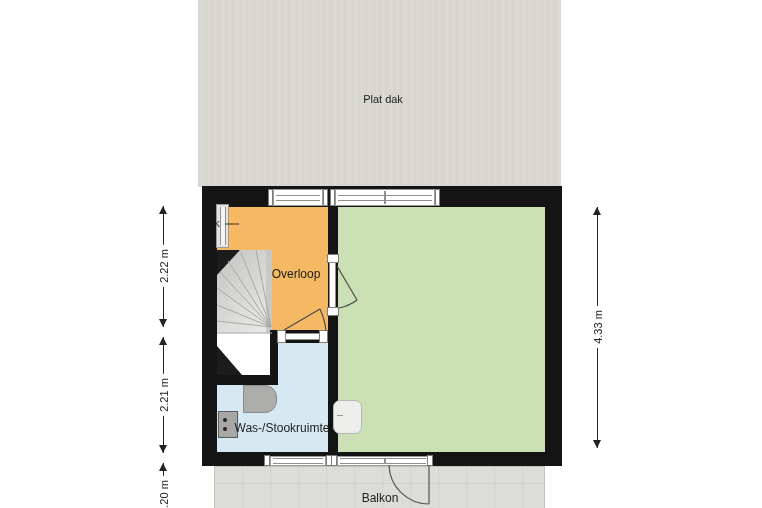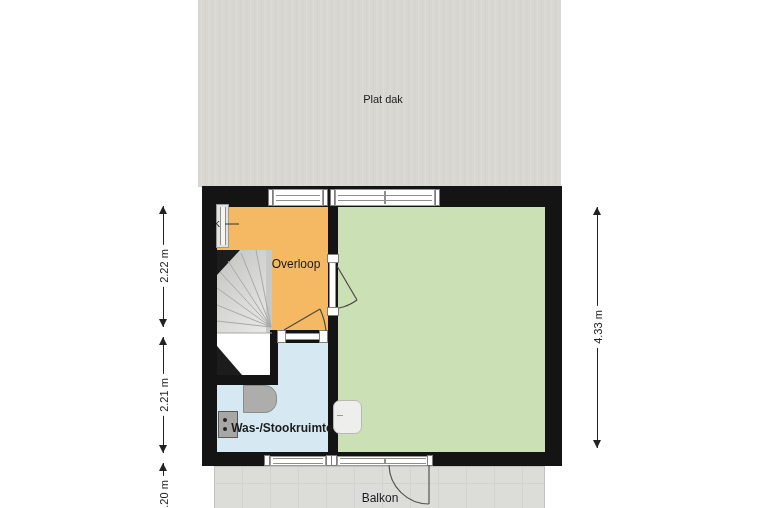--- a/index.html
+++ b/index.html
@@ -154,22 +154,22 @@
       <path d="M284,330 L320,309"></path>
       <path d="M320,309 Q325,320 326,331"></path>
     </g>
 
     <g fill="none" stroke="#55554f" stroke-width="1.2">
       <path d="M429,465 L429,504"></path>
       <path d="M389,465 A40,40 0 0 0 429,504"></path>
     </g>
   </svg>
 
-  <div class="lbl" style="left:256px;top:257px;width:80px;">Overloop</div>
-  <div class="lbl" style="left:222px;top:421px;width:120px;font-weight:bold;">Was-/Stookruimte</div>
+  <div class="lbl" style="left:256px;top:267px;width:80px;">Overloop</div>
+  <div class="lbl" style="left:222px;top:421px;width:120px;">Was-/Stookruimte</div>
   <div class="lbl" style="left:340px;top:491px;width:80px;">Balkon</div>
 
   <div class="dimline" style="left:163px;top:206px;height:121px;"></div>
   <div class="arr up" style="left:159px;top:206px;"></div>
   <div class="arr down" style="left:159px;top:319px;"></div>
   <div class="dimtext" style="left:164px;top:266px;">2.22 m</div>
 
   <div class="dimline" style="left:163px;top:337px;height:116px;"></div>
   <div class="arr up" style="left:159px;top:337px;"></div>
   <div class="arr down" style="left:159px;top:445px;"></div>

